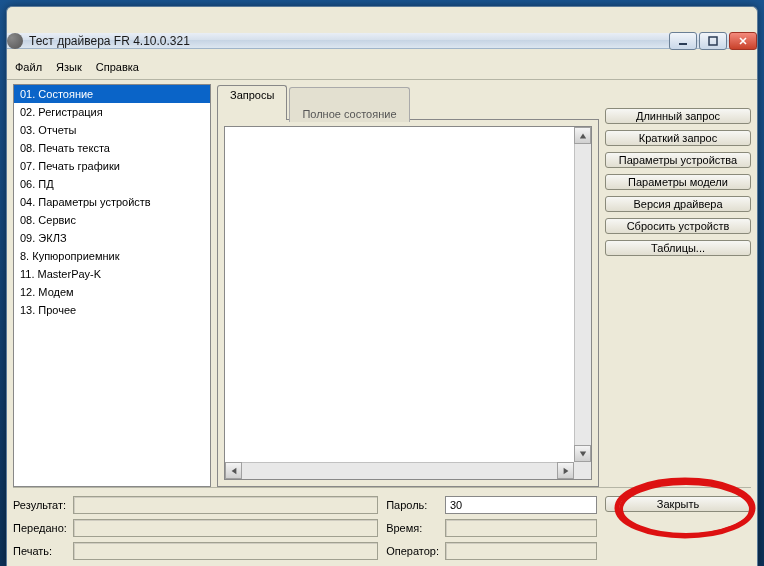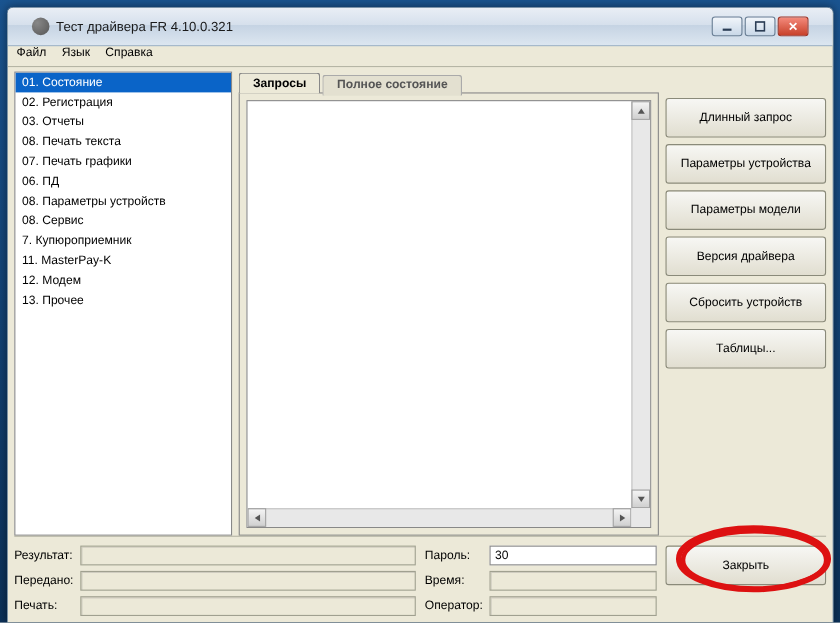--- a/index.html
+++ b/index.html
@@ -1,48 +1,48 @@
 <!DOCTYPE html>
 <html><head>
 <meta charset="utf-8">
 <style>
   * { box-sizing: border-box; margin: 0; padding: 0; font-family: Tahoma, "Segoe UI", sans-serif; font-size: 11px; }
   body { background: linear-gradient(to bottom, #1a5490, #0c3158); width: 764px; height: 566px; overflow: hidden; position: relative; }
   .window { position: absolute; top: 6px; left: 6px; right: 6px; bottom: 0; background: #ece9d8; border: 1px solid #5b7a99; border-bottom: none; border-radius: 6px 6px 0 0; display: flex; flex-direction: column; box-shadow: 0 0 8px rgba(0,0,0,0.4); overflow: hidden; }
-  .titlebar { height: 35px; background: linear-gradient(to bottom, #e9eef5 0%, #d6e0ec 45%, #c5d3e3 46%, #dce6f0 100%); display: flex; align-items: center; padding: 0 22px; border-bottom: 1px solid #9fb4c9; }
+  .titlebar { height: 16px; background: linear-gradient(to bottom, #e9eef5 0%, #d6e0ec 45%, #c5d3e3 46%, #dce6f0 100%); display: flex; align-items: center; padding: 0 0; border-bottom: 1px solid #9fb4c9; margin-top: 26px; }
   .titlebar .app-icon { width: 16px; height: 16px; background: radial-gradient(circle at 30% 30%, #888, #555); border-radius: 50%; margin-right: 6px; }
   .titlebar .title { flex: 1; color: #1a1a1a; font-size: 12px; }
   .win-controls { display: flex; gap: 2px; }
   .win-btn { width: 28px; height: 18px; border: 1px solid #6a7f95; border-radius: 3px; display: flex; align-items: center; justify-content: center; background: linear-gradient(#f1f5fa,#c9d8e8); cursor: pointer; }
   .win-btn.close { background: linear-gradient(#f48a7c,#c8412a); border-color: #a03324; color: #fff; }
   .win-btn svg { width: 10px; height: 10px; }
-  .menubar { display: flex; padding: 0 8px 6px 8px; gap: 14px; border-bottom: 1px solid #b5b5a5; text-align: right; }
+  .menubar { display: flex; padding: 12px 8px 6px 8px; gap: 14px; border-bottom: 1px solid #b5b5a5; text-align: right; }
   .menubar span { cursor: default; }
   .client { flex: 1; display: flex; flex-direction: column; padding: 4px 6px 6px 6px; }
   .upper { flex: 1; display: flex; gap: 6px; min-height: 0; }
   .listbox { width: 198px; background: #fff; border: 1px solid #888; overflow: hidden; }
   .listbox .item { padding: 3px 6px; white-space: nowrap; cursor: default; }
   .listbox .item.selected { background: #0a64c8; color: #fff; }
-  .center { flex: 1; display: flex; flex-direction: column; min-width: 0; font-weight: bold; }
+  .center { flex: 1; display: flex; flex-direction: column; min-width: 0; }
   .tabs { display: flex; position: relative; top: 1px; z-index: 2; }
   .tab { padding: 3px 12px; background: #ece9d8; border: 1px solid #888; border-bottom: none; border-radius: 3px 3px 0 0; margin-right: 2px; cursor: default; position: relative; }
-  .tab.inactive { background: #e3e0d0; color: #555; border-color: #aaa; top: 2px; padding-top: 2px; padding-bottom: 2px; }
+  .tab.inactive { background: #e3e0d0; color: #555; border-color: #aaa; top: 2px; padding-top: 20px; padding-bottom: 2px; }
   .tabpane { flex: 1; border: 1px solid #888; background: #ece9d8; padding: 6px; display: flex; }
   .textarea-wrap { flex: 1; background: #fff; border: 1px solid #888; position: relative; }
   .scrollbar-v { position: absolute; right: 0; top: 0; bottom: 17px; width: 17px; background: #e8e8e8; border-left: 1px solid #c1c1c1; }
   .scrollbar-h { position: absolute; left: 0; right: 17px; bottom: 0; height: 17px; background: #e8e8e8; border-top: 1px solid #c1c1c1; }
   .sb-btn { width: 17px; height: 17px; background: linear-gradient(#f4f4f4,#d0d0d0); border: 1px solid #a0a0a0; position: absolute; display:flex; align-items:center; justify-content:center; }
   .sb-btn svg { width:8px; height:8px; fill:#555; }
   .scrollbar-v .sb-btn.up { top:0; right:0; }
   .scrollbar-v .sb-btn.down { bottom:0; right:0; }
   .scrollbar-h .sb-btn.left { left:0; bottom:0; }
   .scrollbar-h .sb-btn.right { right:0; bottom:0; }
   .corner { position:absolute; right:0; bottom:0; width:17px; height:17px; background:#e8e8e8; }
   .right-col { display: flex; flex-direction: column; gap: 6px; padding-top: 24px; width: 146px; }
-  .btn { height: 36px; background: linear-gradient(#f7f7f4,#e1ded0); border: 1px solid #8a8a7a; border-radius: 3px; cursor: pointer; display:flex; align-items:center; justify-content:center; white-space: nowrap; padding: 0 4px; }
+  .btn { height: 16px; background: linear-gradient(#f7f7f4,#e1ded0); border: 1px solid #8a8a7a; border-radius: 3px; cursor: pointer; display:flex; align-items:center; justify-content:center; white-space: nowrap; padding: 0 4px; }
   .btn:active, .btn.focus { border: 1px solid #3a6ea5; outline: 1px dotted #000; outline-offset: -4px; }
   .footer { border-top: 1px solid #b5b5a5; padding-top: 8px; margin-top: 0; display: flex; gap: 8px; }
   .foot-left { display: grid; grid-template-columns: auto 1fr; gap: 5px 6px; flex: 1.6; align-items: center; }
   .foot-mid { display: grid; grid-template-columns: auto 1fr; gap: 5px 6px; flex: 0.8; align-items: center; }
   .foot-right { display: flex; flex-direction: column; gap: 6px; width: 146px; }
   .foot-left label, .foot-mid label { text-align: left; white-space: nowrap; }
   .ro-field { height: 18px; background: #ece9d8; border: 1px solid #a0a090; box-shadow: inset 1px 1px 0 #cfccc0; }
   .inp { height: 18px; background: #fff; border: 1px solid #888; padding: 1px 4px; }
   .annot { position: absolute; pointer-events: none; left: 610px; top: 478px; width: 150px; height: 70px; }
   .annot svg { width: 100%; height: 100%; overflow: visible; }
@@ -82,23 +82,24 @@
   <div class="client">
     <div class="upper">
 
       <div class="listbox" id="sidebar">
           <div class="item selected">01. Состояние</div>
           <div class="item">02. Регистрация</div>
           <div class="item">03. Отчеты</div>
           <div class="item">08. Печать текста</div>
           <div class="item">07. Печать графики</div>
           <div class="item">06. ПД</div>
-          <div class="item">08. Параметры устройств</div>
+          <div class="item">04. Параметры устройств</div>
           <div class="item">08. Сервис</div>
-          <div class="item">7. Купюроприемник</div>
+          <div class="item">09. ЭКЛЗ</div>
+          <div class="item">8. Купюроприемник</div>
           <div class="item">11. MasterPay-K</div>
           <div class="item">12. Модем</div>
           <div class="item">13. Прочее</div>
         </div>
 
       <div class="center">
         <div class="tabs">
           <div class="tab">Запросы</div>
           <div class="tab inactive">Полное состояние</div>
         </div>
@@ -128,20 +129,21 @@
                   </svg>
                 </div>
             </div>
             <div class="corner"></div>
           </div>
         </div>
       </div>
 
       <div class="right-col">
         <div class="btn">Длинный запрос</div>
+        <div class="btn">Краткий запрос</div>
         <div class="btn">Параметры устройства</div>
         <div class="btn">Параметры модели</div>
         <div class="btn">Версия драйвера</div>
         <div class="btn">Сбросить устройств</div>
         <div class="btn">Таблицы...</div>
       </div>
 
     </div>
 
     <div class="footer">

